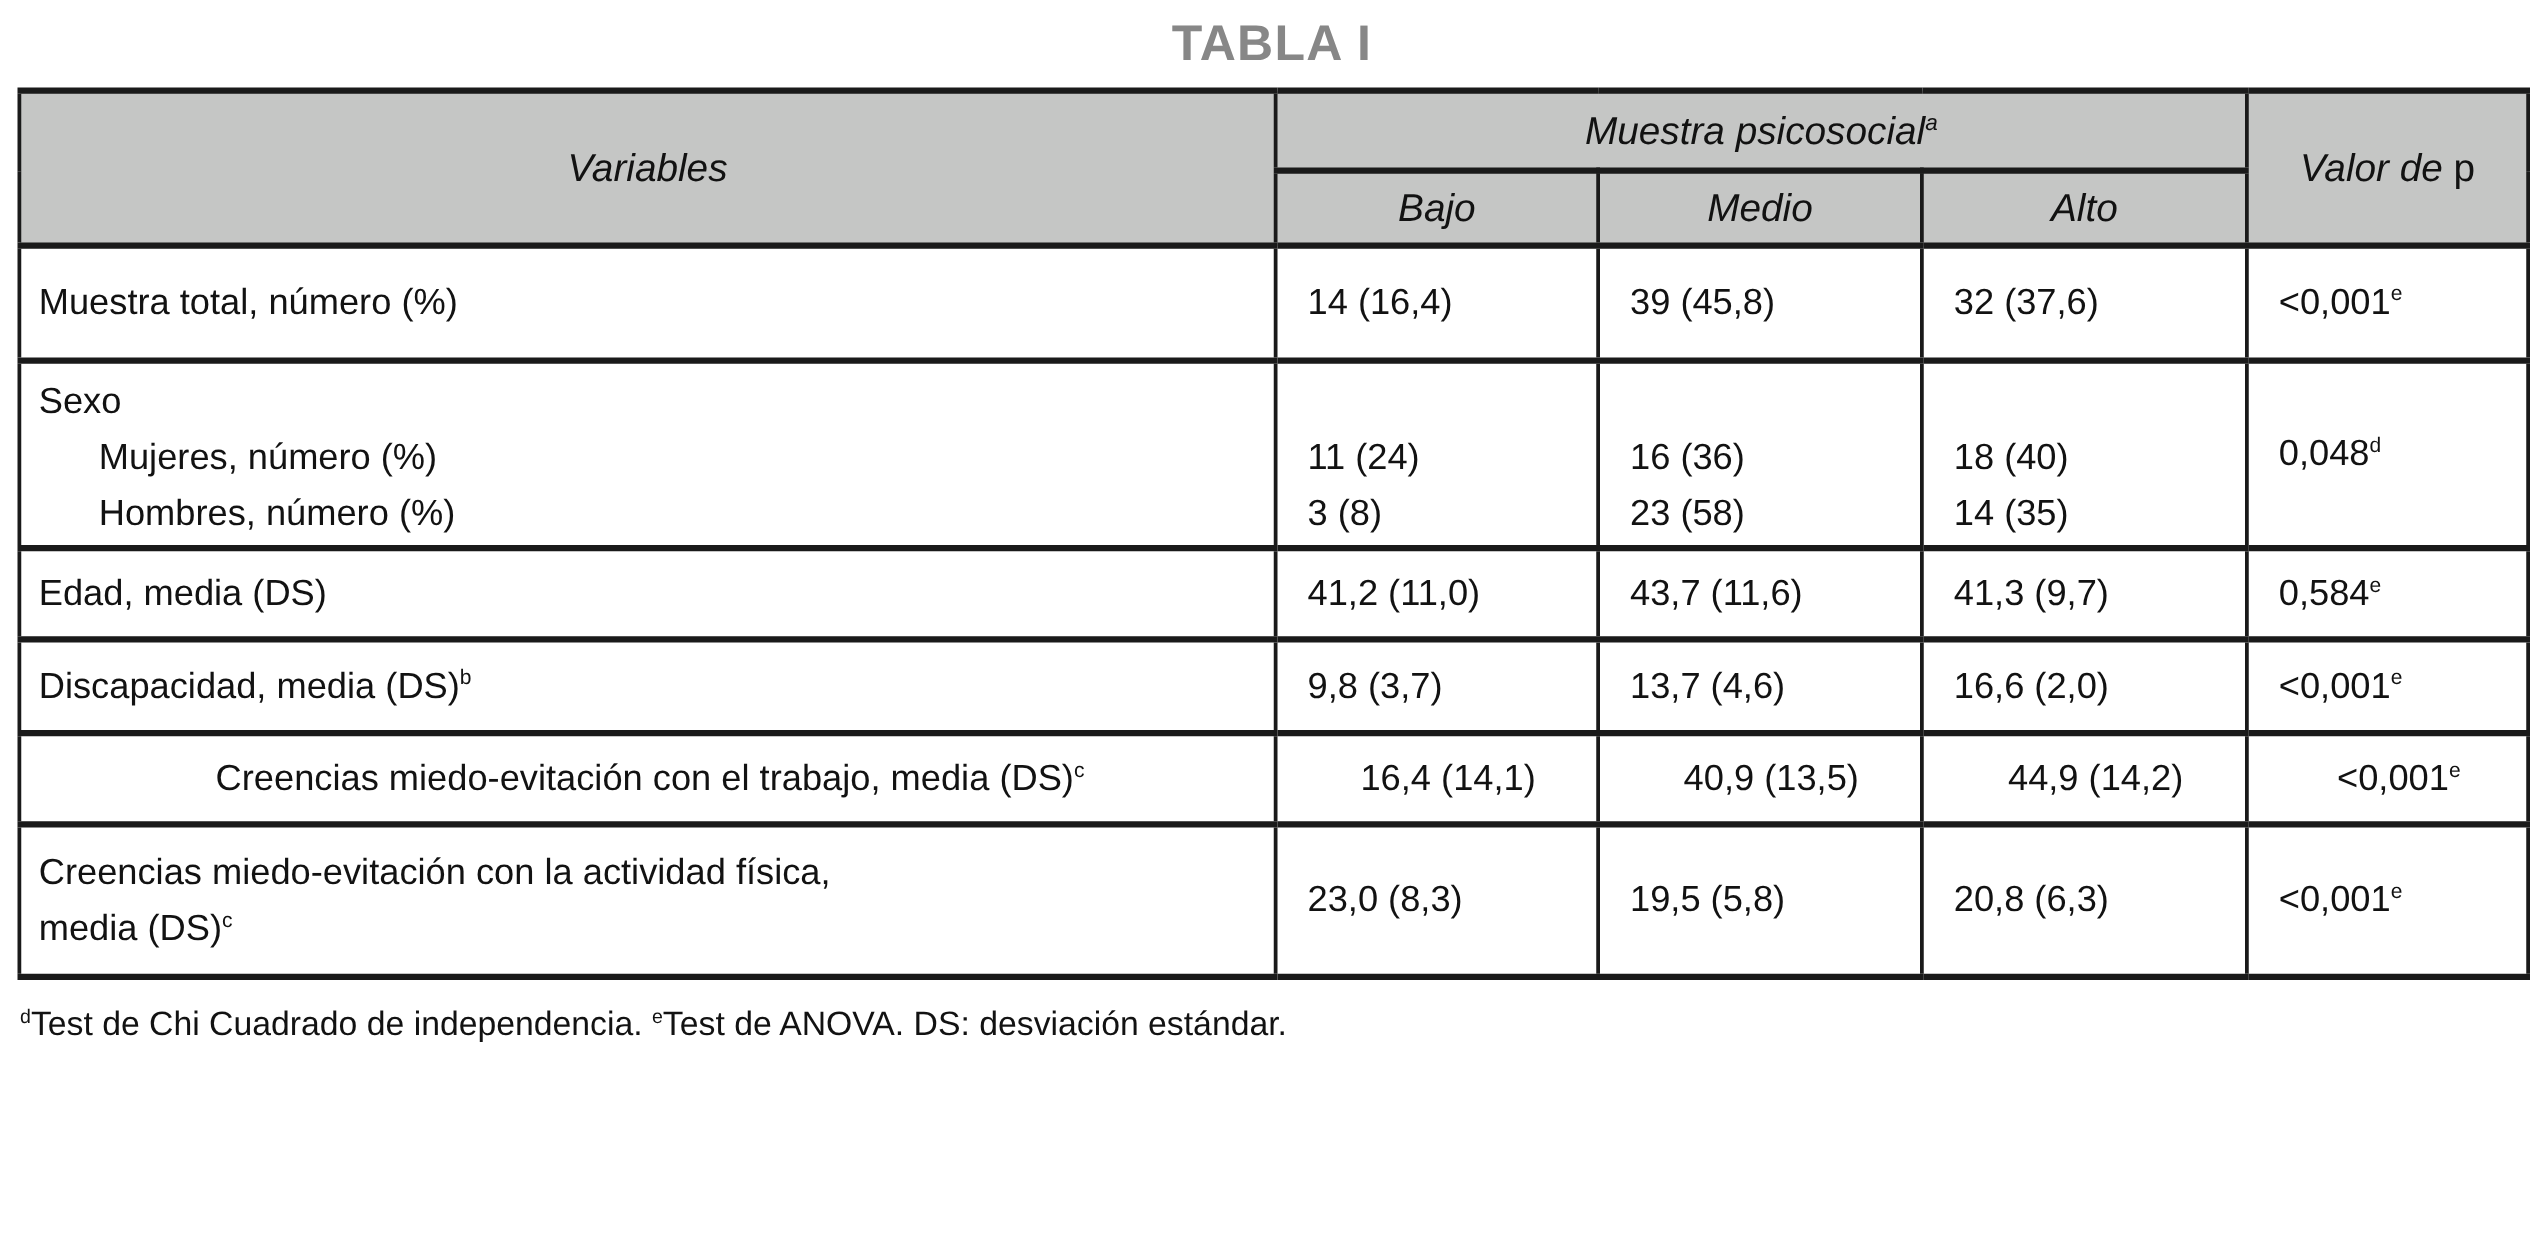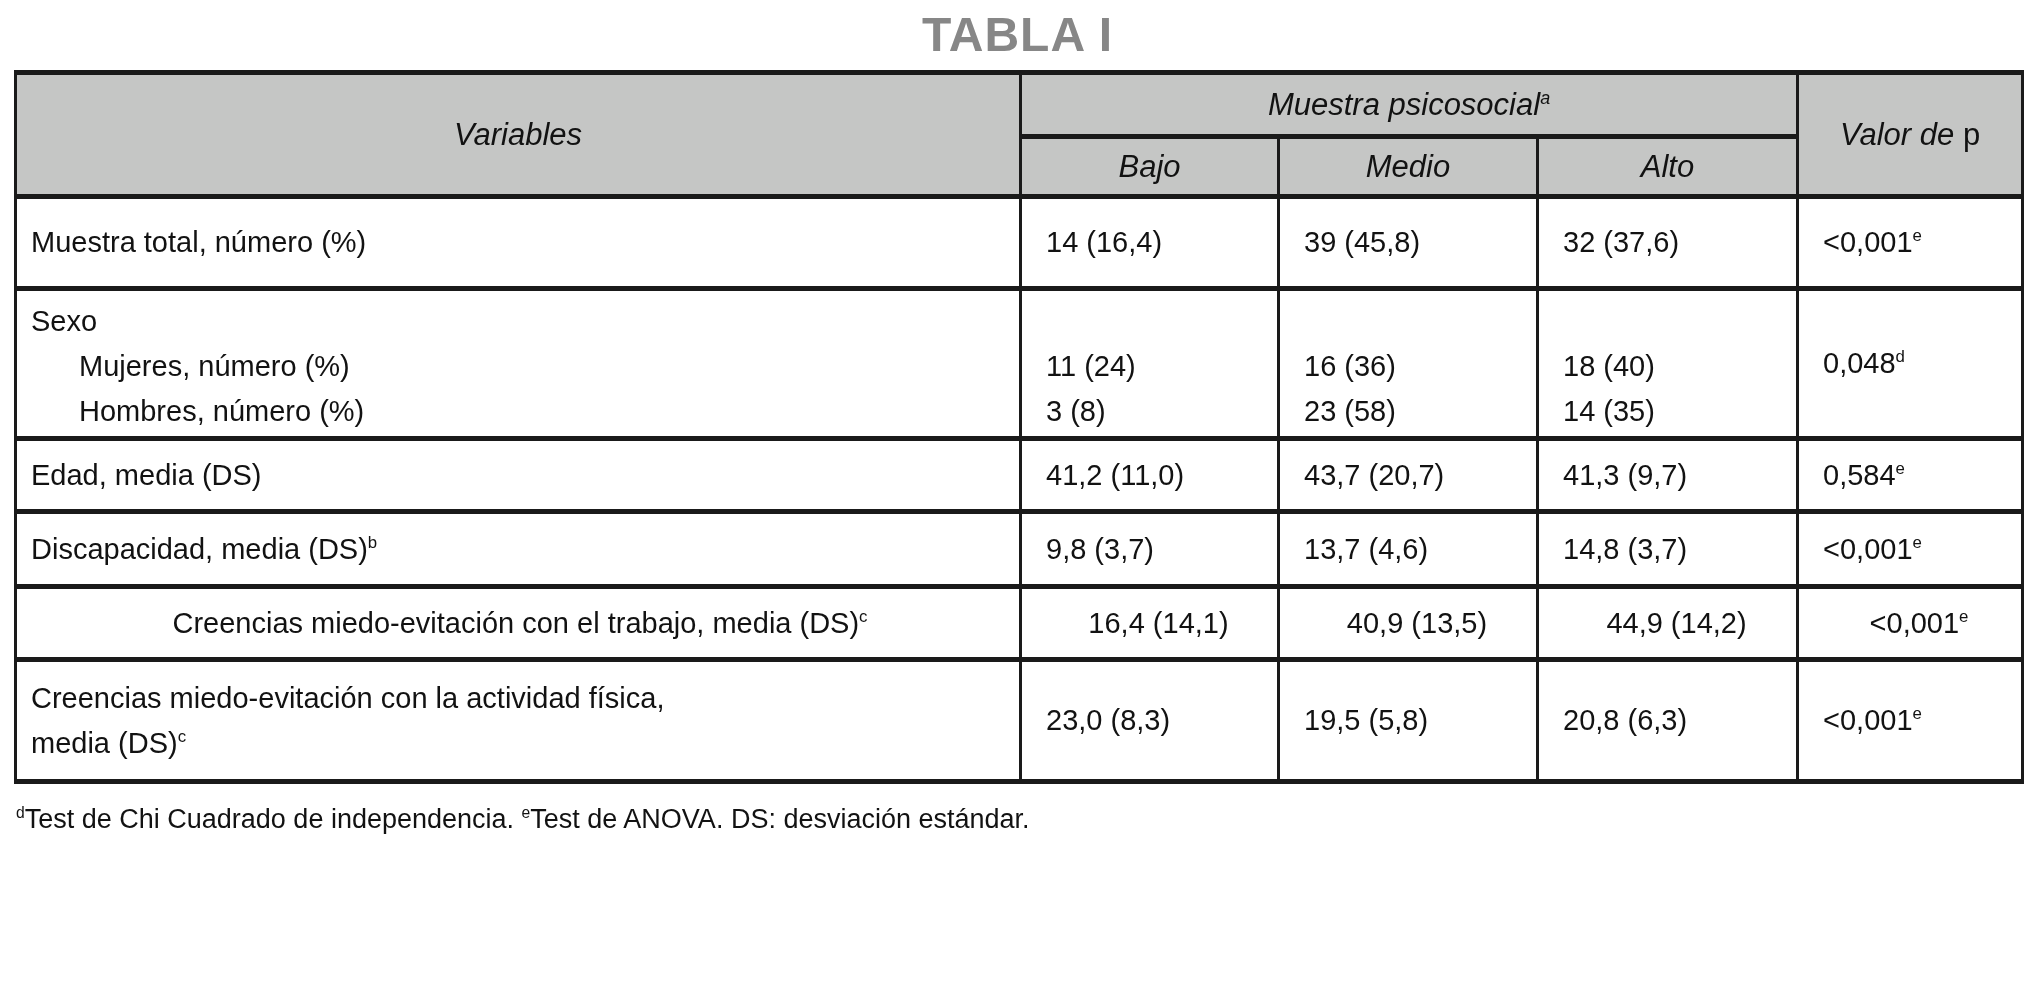--- a/index.html
+++ b/index.html
@@ -16,21 +16,21 @@
     overflow:hidden;
     font-family:"Liberation Sans","DejaVu Sans",sans-serif;
     color:var(--body-text);
   }
   .caption{
     text-align:center;
     color:var(--title-gray);
   }
   .caption .title{
     margin-top:12px;
-    font-size:48px;
+    font-size:40px;
     font-weight:bold;
     line-height:46px;
     letter-spacing:1px;
   }
   .caption .subtitle{
     font-size:38px;
     font-weight:normal;
     line-height:46px;
     letter-spacing:0.5px;
   }
@@ -163,39 +163,39 @@
         <td class="pval">0,048<sup>d</sup></td>
       </tr>
       <tr class="row-edad">
         <td class="label">
           <div class="line">Edad, media (DS)</div>
         </td>
         <td class="val">
           <div class="line">41,2 (11,0)</div>
         </td>
         <td class="val">
-          <div class="line">43,7 (20,7)</div>
+          <div class="line">43,7 (11,6)</div>
         </td>
         <td class="val">
           <div class="line">41,3 (9,7)</div>
         </td>
         <td class="pval">0,584<sup>e</sup></td>
       </tr>
       <tr class="row-discapacidad">
         <td class="label">
           <div class="line">Discapacidad, media (DS)<sup>b</sup></div>
         </td>
         <td class="val">
           <div class="line">9,8 (3,7)</div>
         </td>
         <td class="val">
           <div class="line">13,7 (4,6)</div>
         </td>
         <td class="val">
-          <div class="line">14,8 (3,7)</div>
+          <div class="line">16,6 (2,0)</div>
         </td>
         <td class="pval">&lt;0,001<sup>e</sup></td>
       </tr>
       <tr class="row-trabajo">
         <td class="label">
           <div class="line">Creencias miedo-evitación con el trabajo, media (DS)<sup>c</sup></div>
         </td>
         <td class="val">
           <div class="line">16,4 (14,1)</div>
         </td>

